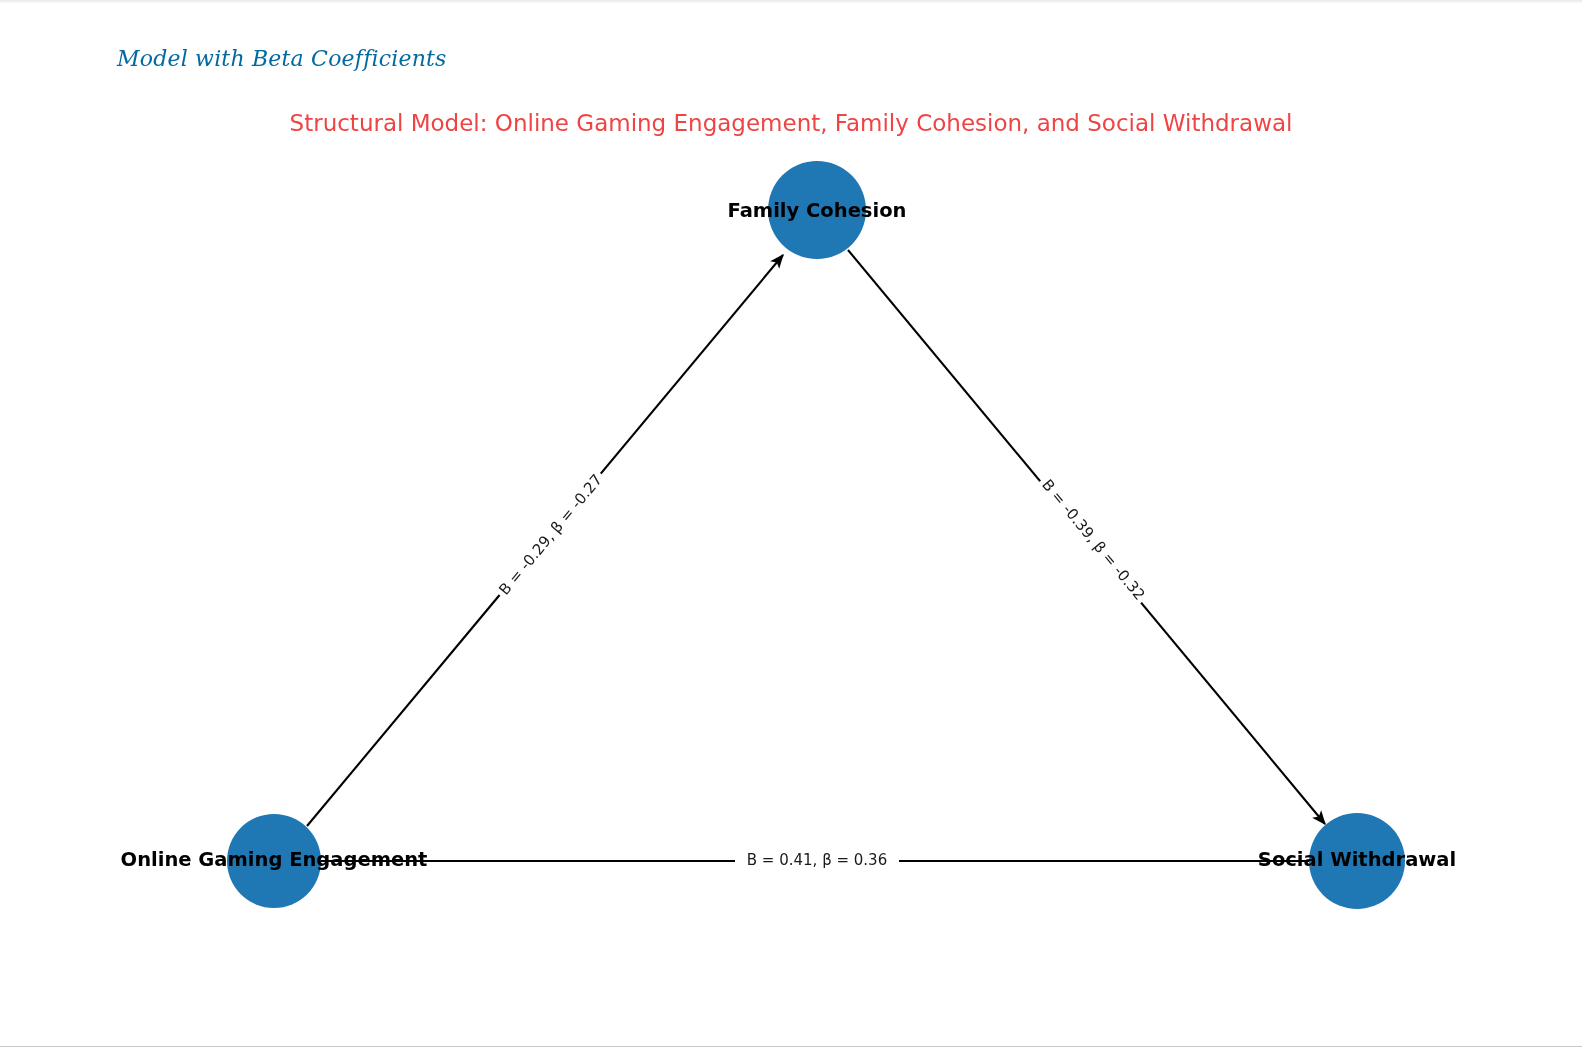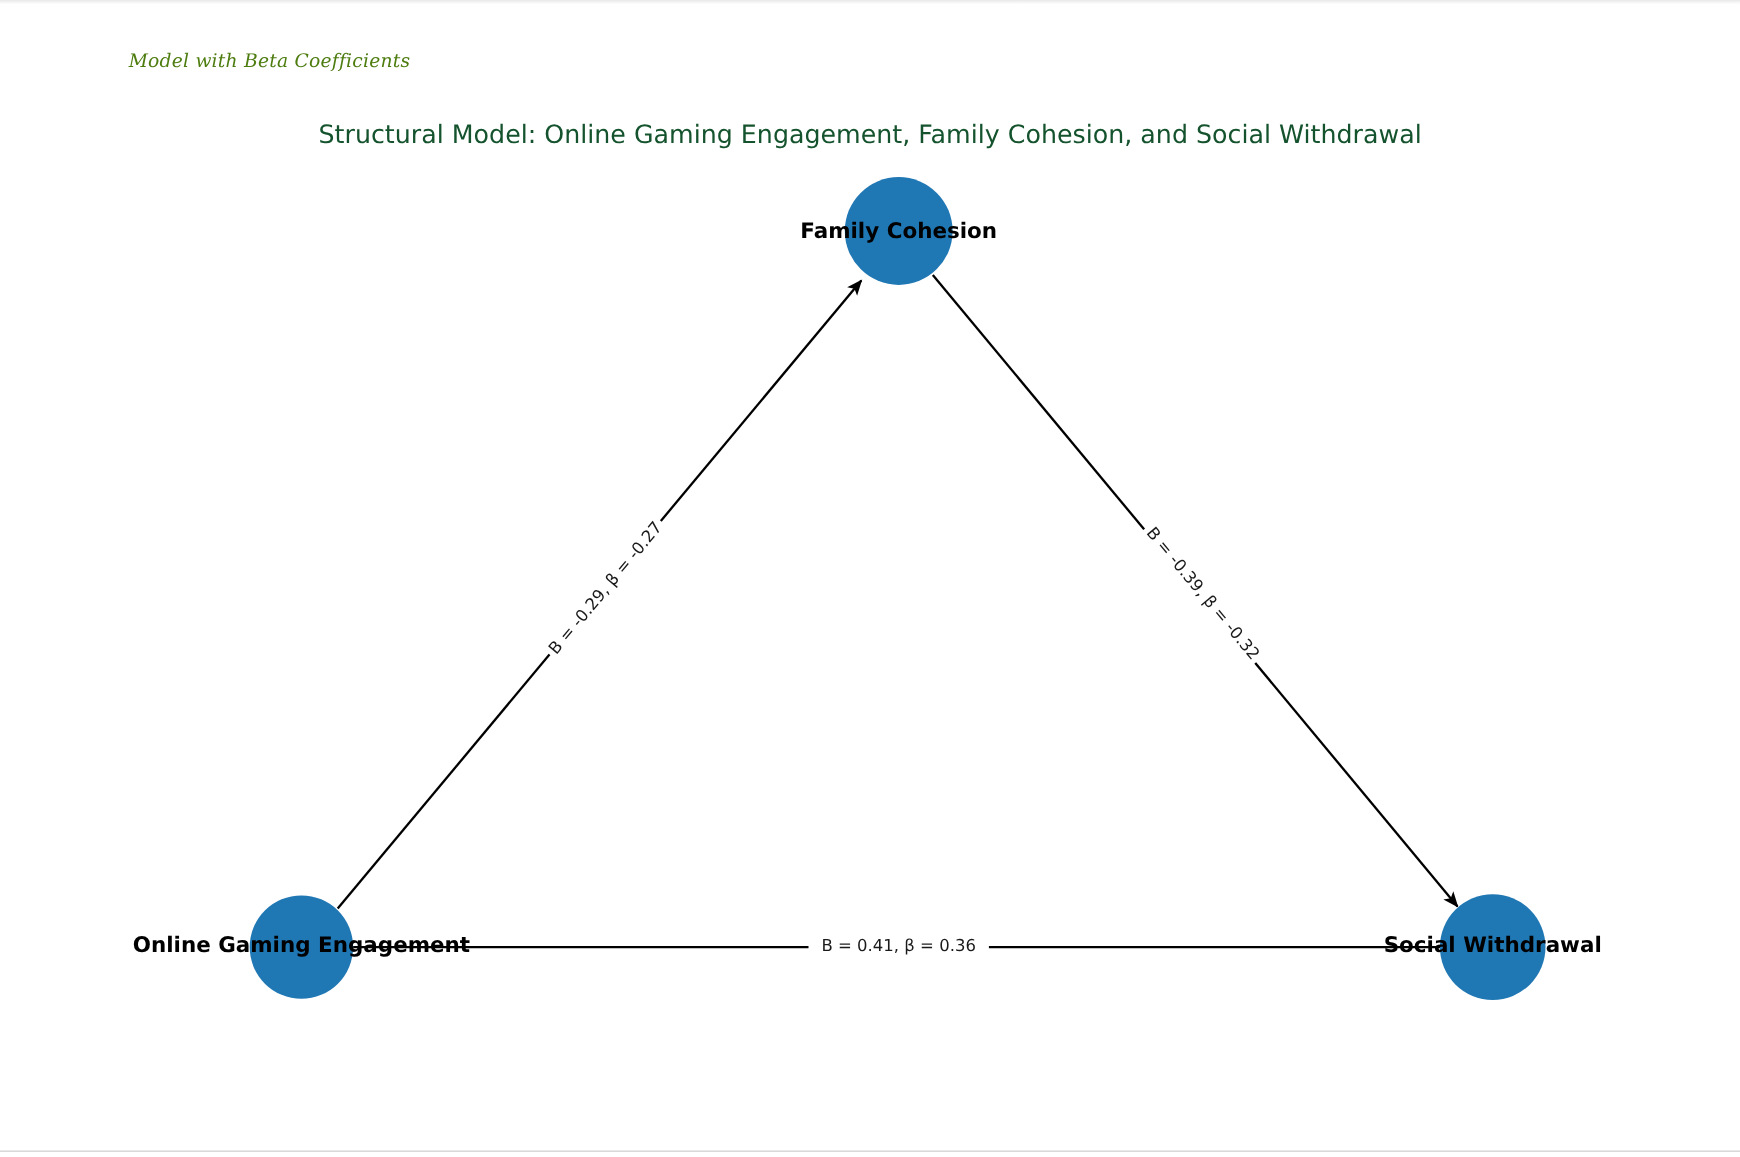--- a/index.html
+++ b/index.html
@@ -38,42 +38,42 @@
     width: 1582px;
     height: 1px;
     background: #c9c9c9;
   }
   .doc-title {
     position: absolute;
     left: 117px;
     top: 46px;
     font-family: "DejaVu Serif", serif;
     font-style: italic;
-    font-size: 17px;
-    color: #4d7c0f;
+    font-size: 22px;
+    color: #0369a1;
     letter-spacing: 0.2px;
     white-space: nowrap;
   }
   .figure {
     position: absolute;
     left: 0;
     top: 0;
     width: 1582px;
     height: 1052px;
     overflow: hidden;
   }
   .fig-title {
     position: absolute;
     left: 0;
     top: 110px;
     width: 1582px;
     text-align: center;
     font-family: "DejaVu Sans", sans-serif;
     font-size: 23px;
-    color: #14532d;
+    color: #ef4444;
     white-space: nowrap;
   }
   svg.graph {
     position: absolute;
     left: 0;
     top: 0;
     width: 1582px;
     height: 1052px;
     overflow: visible;
   }

